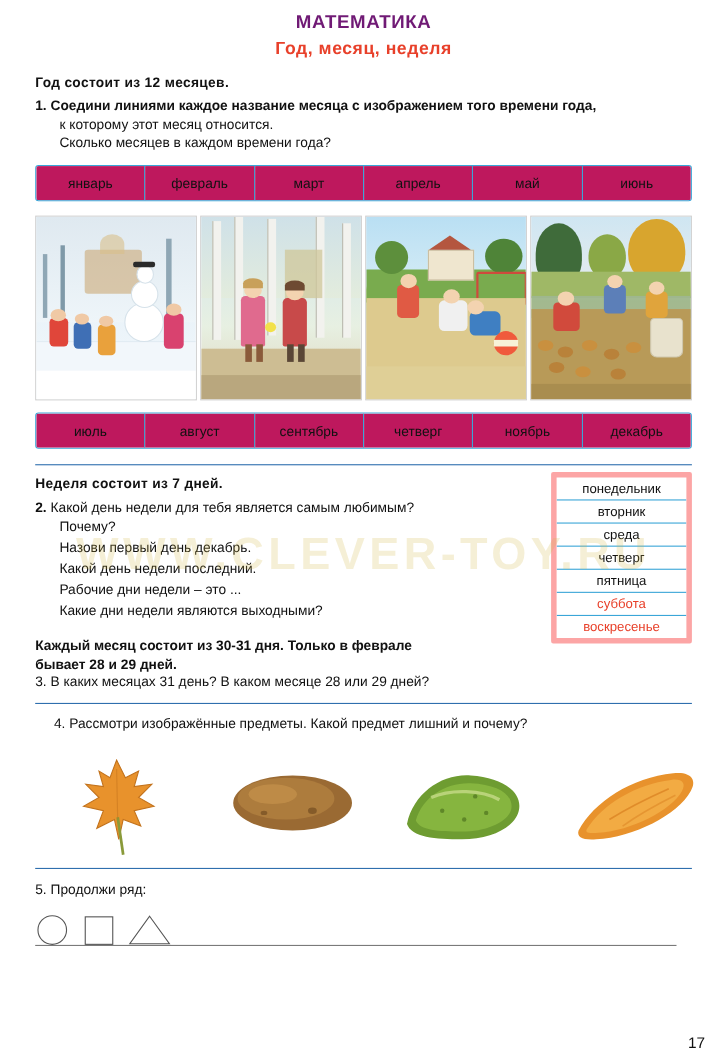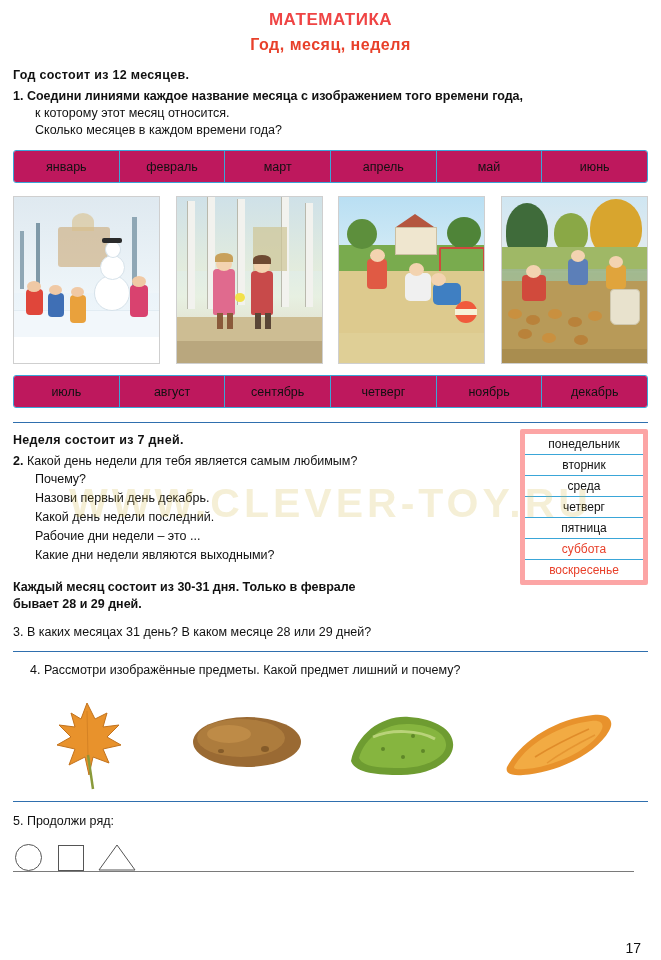--- a/index.html
+++ b/index.html
@@ -21,32 +21,32 @@
     height: 960px;
     padding: 0;
     box-sizing: border-box;
   }
   .title {
     text-align: center;
     font-size: 17px;
     font-weight: bold;
     letter-spacing: 0.5px;
     margin-top: 10px;
-    color: #ef4444;
+    color: #701a75;
   }
   .subtitle {
     text-align: center;
     font-size: 16px;
     font-weight: bold;
     color: #e8402a;
     margin-top: 6px;
     letter-spacing: 0.5px;
   }
   .content {
-    padding: 0 13px;
+    padding: 0 32px;
     box-sizing: border-box;
   }
   .lead {
     font-size: 12.5px;
     font-weight: bold;
     margin-top: 14px;
     letter-spacing: 0.3px;
   }
   .task {
     font-size: 12.5px;
@@ -152,21 +152,20 @@
     padding-left: 22px;
   }
   .bold-note {
     font-size: 12.5px;
     font-weight: bold;
     margin-top: 14px;
     line-height: 17px;
   }
   .task3 {
     font-size: 12.5px;
-    margin-top: 12px;
   }
   .hr2 {
     border: none;
     border-top: 1px solid #2f6fae;
     margin: 12px 0 0 0;
   }
   .task4 {
     font-size: 12.5px;
     margin-top: 11px;
     margin-left: 17px;

